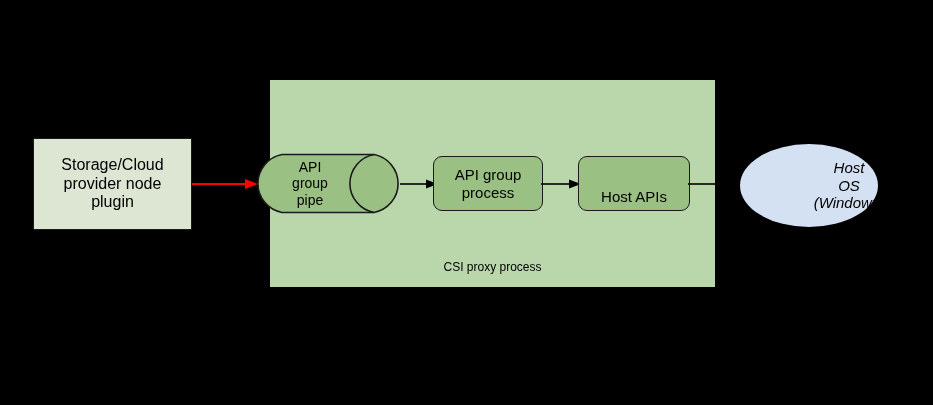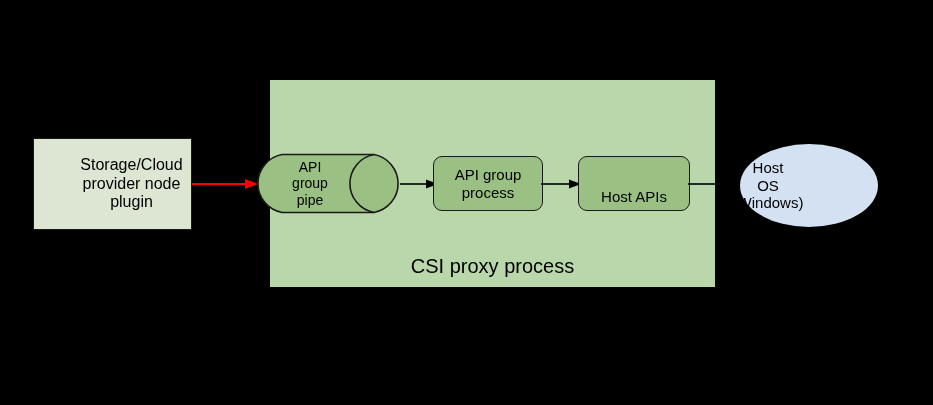--- a/index.html
+++ b/index.html
@@ -40,21 +40,20 @@
     background: #dde5d3;
     border: 1px solid #1a1a1a;
     box-sizing: border-box;
   }
   #plugin-box-label {
     left: 33px;
     top: 138px;
     width: 159px;
     height: 92px;
     font-size: 16px;
-    padding-left: 19px;
   }
 
   
   #red-arrow {
     position: absolute;
     left: 190px;
     top: 172px;
     width: 70px;
     height: 24px;
   }
@@ -66,21 +65,21 @@
     top: 80px;
     width: 445px;
     height: 207px;
     background: #bad7ab;
   }
   #csi-container-label {
     left: 270px;
     top: 252px;
     width: 445px;
     height: 30px;
-    font-size: 20px;
+    font-size: 12px;
   }
 
   
   #pipe-shape {
     position: absolute;
     left: 251px;
     top: 153px;
     width: 154px;
     height: 61px;
   }
@@ -159,25 +158,26 @@
   #host-os-ellipse {
     position: absolute;
     left: 740px;
     top: 144px;
     width: 138px;
     height: 83px;
     background: #d4e1f2;
     border-radius: 50%;
   }
   #host-os-label {
-    left: 699px;
+    left: 780px;
     top: 144px;
     width: 138px;
     height: 83px;
     font-size: 15px;
+    font-style: italic;
   }
 </style>
 </head>
 <body>
 
 <div id="canvas">
 
   <div id="csi-container"></div>
   <div class="node-text" id="csi-container-label">CSI proxy process</div>
 

